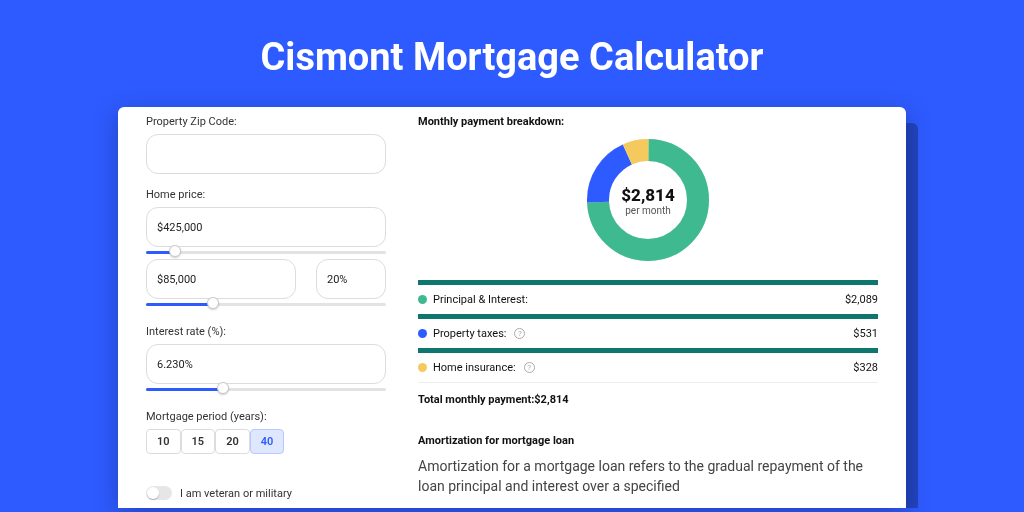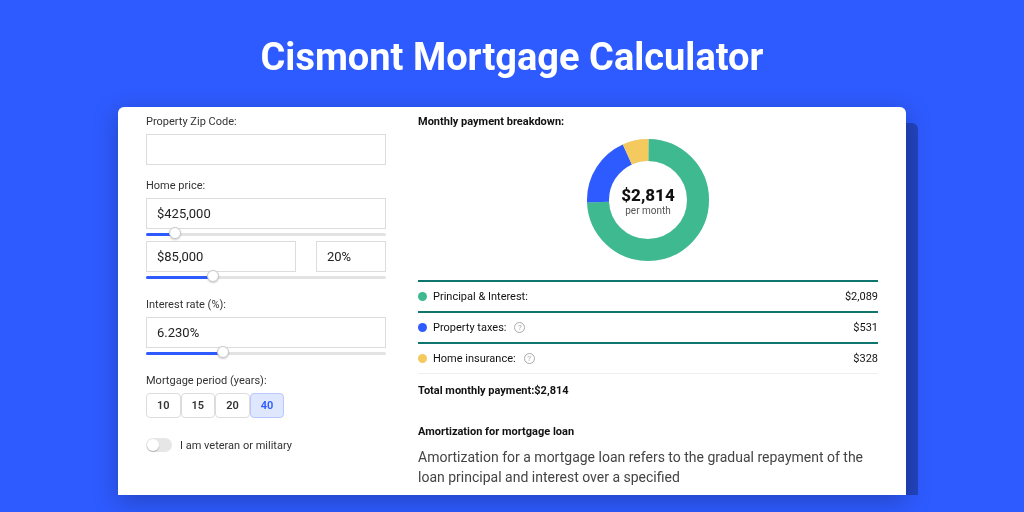--- a/index.html
+++ b/index.html
@@ -5,40 +5,40 @@
   *{box-sizing:border-box;margin:0;padding:0;font-family:-apple-system,BlinkMacSystemFont,"Segoe UI",Roboto,Arial,sans-serif}
   body{width:1024px;height:512px;background:#2e5bff;overflow:hidden}
   .page-title{color:#fff;font-size:38px;font-weight:700;text-align:center;padding:35px 0 28px}
   .panel{background:#fff;width:788px;margin:0 auto;border-radius:6px 6px 0 0;box-shadow:0 6px 24px rgba(0,0,0,.25);padding:8px 28px;display:flex;gap:32px;position:relative}
   .shadow-right{position:absolute;right:-12px;top:16px;bottom:0;width:12px;background:rgba(0,0,0,.25);border-radius:0 6px 0 0}
   .col-left{width:240px;flex-shrink:0}
   .col-right{flex:1;min-width:0}
   .field-label{font-size:11px;color:#333;margin-bottom:6px;margin-top:14px}
   .field-label:first-child{margin-top:0}
   .field-group{display:flex;gap:20px}
-  .txt{width:100%;border:1px solid #dcdcdc;border-radius:0;height:31px;padding:0 10px;font-size:13px;color:#222}
+  .txt{width:100%;border:1px solid #dcdcdc;border-radius:12px;height:40px;padding:0 10px;font-size:11px;color:#222}
   .txt.small{width:70px}
   .slider-wrap{position:relative;height:10px;margin-top:2px}
   .slider-track{position:absolute;top:2px;left:0;right:0;height:3px;background:#e3e3e3;border-radius:2px}
   .slider-fill{position:absolute;top:2px;left:0;height:3px;background:#2e5bff;border-radius:2px}
   .slider-thumb{position:absolute;top:-4px;width:12px;height:12px;border-radius:50%;background:#fff;border:1px solid #c9c9c9;box-shadow:0 1px 2px rgba(0,0,0,.2)}
   .period-row{display:flex;margin-top:4px}
   .period-btn{border:1px solid #dcdcdc;background:#fff;border-radius:4px;font-size:11px;padding:5px 10px;cursor:pointer;color:#333;font-weight:600}
   .period-btn.active{background:#dfe7ff;border-color:#b9c9ff;color:#2e5bff}
-  .toggle-row{display:flex;align-items:center;gap:8px;margin-top:20px}
+  .toggle-row{display:flex;align-items:center;gap:8px;margin-top:32px}
   .toggle{width:26px;height:14px;border-radius:8px;background:#e6e6e6;position:relative;cursor:pointer}
   .toggle-knob{position:absolute;left:1px;top:1px;width:12px;height:12px;border-radius:50%;background:#fff;box-shadow:0 1px 1px rgba(0,0,0,.25)}
   .toggle-label{font-size:11px;color:#333}
   .section-title{font-size:11px;font-weight:700;color:#111;margin-bottom:6px}
   .donut-wrap{display:flex;justify-content:center;margin:6px 0 14px}
   .donut-box{position:relative;width:132px;height:132px}
   .donut-center{position:absolute;inset:0;display:flex;flex-direction:column;align-items:center;justify-content:center}
   .donut-amount{font-size:17px;font-weight:800;color:#111}
   .donut-sub{font-size:10px;color:#555}
-  .breakdown-row{display:flex;align-items:flex-end;justify-content:space-between;padding:8px 0;border-top:2px solid #0f766e;font-size:11px}
+  .breakdown-row{display:flex;align-items:flex-end;justify-content:space-between;padding:8px 0;border-top:5px solid #0f766e;font-size:11px}
   .breakdown-row:last-of-type{border-bottom:1px solid #eee}
   .br-left{display:flex;align-items:center;gap:6px;color:#111}
   .dot{width:9px;height:9px;border-radius:50%}
   .help-icon{width:11px;height:11px;border:1px solid #aaa;border-radius:50%;display:inline-flex;align-items:center;justify-content:center;font-size:8px;color:#aaa;margin-left:2px}
   .br-val{color:#111}
   .total-row{display:flex;font-size:11px;font-weight:700;color:#111;padding:10px 0}
   .amort-title{font-size:11px;font-weight:700;color:#111;margin-top:18px;margin-bottom:10px}
   .amort-text{font-size:14px;color:#444;line-height:1.4}
 </style>
 </head>

